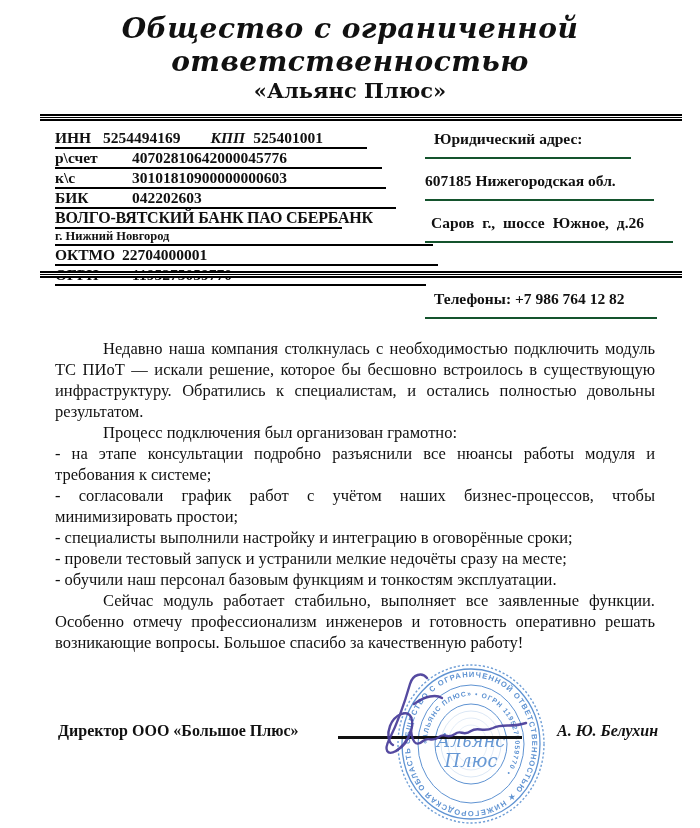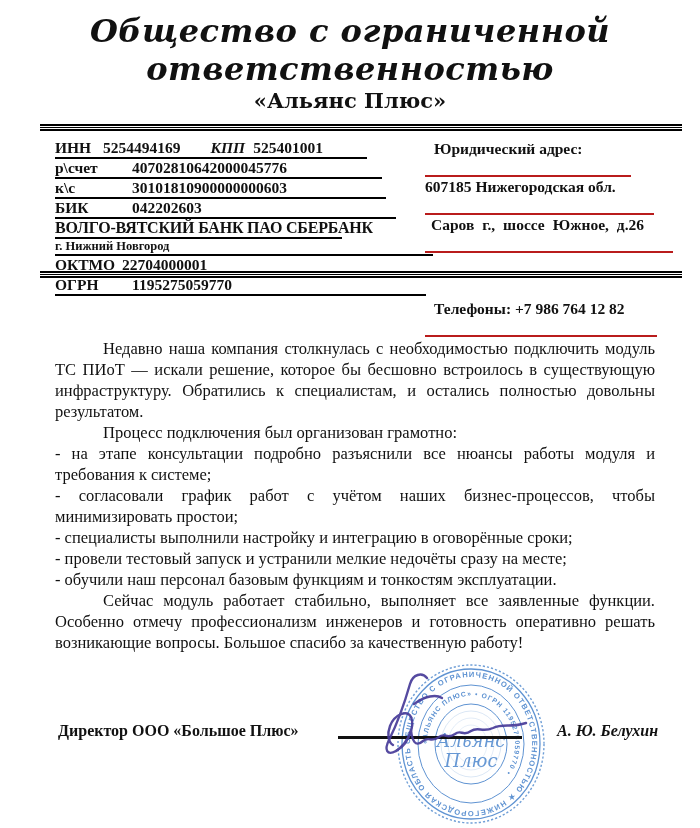--- a/index.html
+++ b/index.html
@@ -1,21 +1,21 @@
 <!DOCTYPE html>
 <html><head>
 <meta charset="utf-8">
 <style>
   * { margin:0; padding:0; box-sizing:border-box; }
   html,body { width:700px; height:828px; background:#fff; overflow:hidden; }
   body { font-family:"Liberation Serif", serif; color:#111; position:relative; }
 
   .title-wrap { text-align:center; padding-top:12px; }
   .title-1 { font-family:"DejaVu Serif", serif; font-style:italic; font-weight:bold;
-             font-size:32px; letter-spacing:0.5px; }
+             font-size:28px; letter-spacing:0.5px; }
   .title-2 { font-family:"DejaVu Serif", serif; font-weight:bold;
              font-size:21px; }
 
   .rule { margin:0 18px 0 40px; height:7px;
           background:linear-gradient(to bottom,#000 0 2px,#fff 2px 3px,#000 3px 4px,#fff 4px 5px,#000 5px 7px); }
   .rule-top { margin-top:11px; }
   .rule-bottom { position:absolute; left:0; right:0; top:271px; }
 
   .details { position:relative; height:170px; }
   .dl { position:absolute; left:55px; top:9px; width:390px; font-weight:bold; font-size:15.5px; }
@@ -30,21 +30,21 @@
   .r1 { width:312px; }
   .r2 { width:327px; }
   .r3 { width:331px; }
   .r4 { width:341px; }
   .r5 { width:287px; font-size:16px; letter-spacing:-0.2px; }
   .r6 { width:378px; font-size:12.5px; line-height:13px; }
   .r7 { width:383px; }
   .r8 { width:371px; }
 
   .addr { position:absolute; left:425px; top:9px; width:255px; font-weight:bold; font-size:15.5px; }
-  .addr-line { border-bottom:2px solid #b91c1c; line-height:17px; padding-bottom:18px; margin-bottom:1px; }
+  .addr-line { border-bottom:2px solid #14532d; line-height:17px; padding-bottom:10px; margin-bottom:13px; }
   .a1 { width:206px; padding-left:9px; }
   .a2 { width:229px; }
   .a3 { width:248px; padding-left:6px; word-spacing:4px; }
   .a4 { width:232px; padding-left:9px; margin-top:47px; }
 
   .body-text { position:absolute; left:55px; top:338px; width:600px;
                font-size:16.5px; line-height:21px; text-align:justify; }
   .indent { text-indent:48px; }
 
   .sig-row { position:absolute; left:0; top:0; width:700px; }

